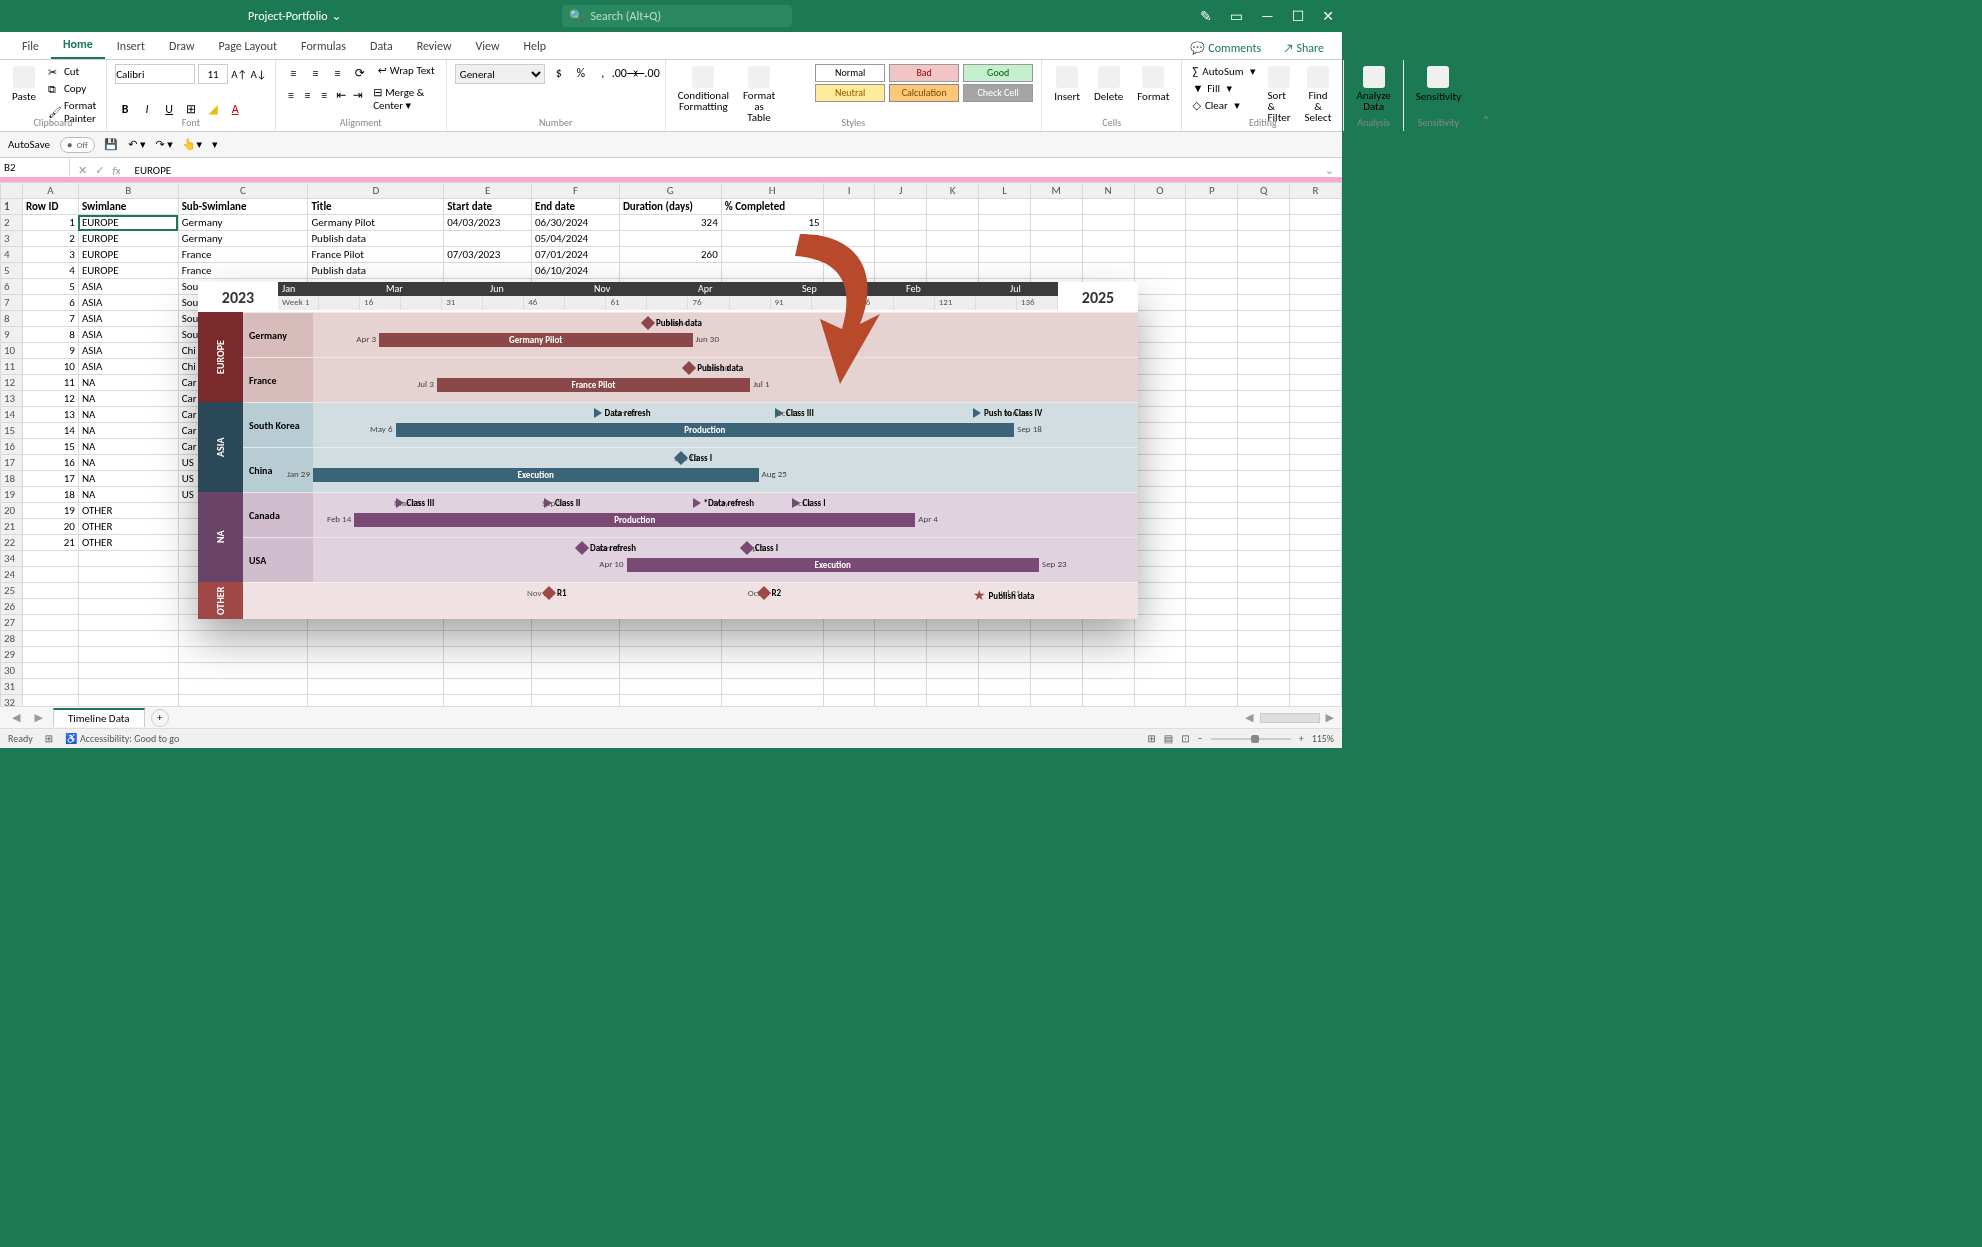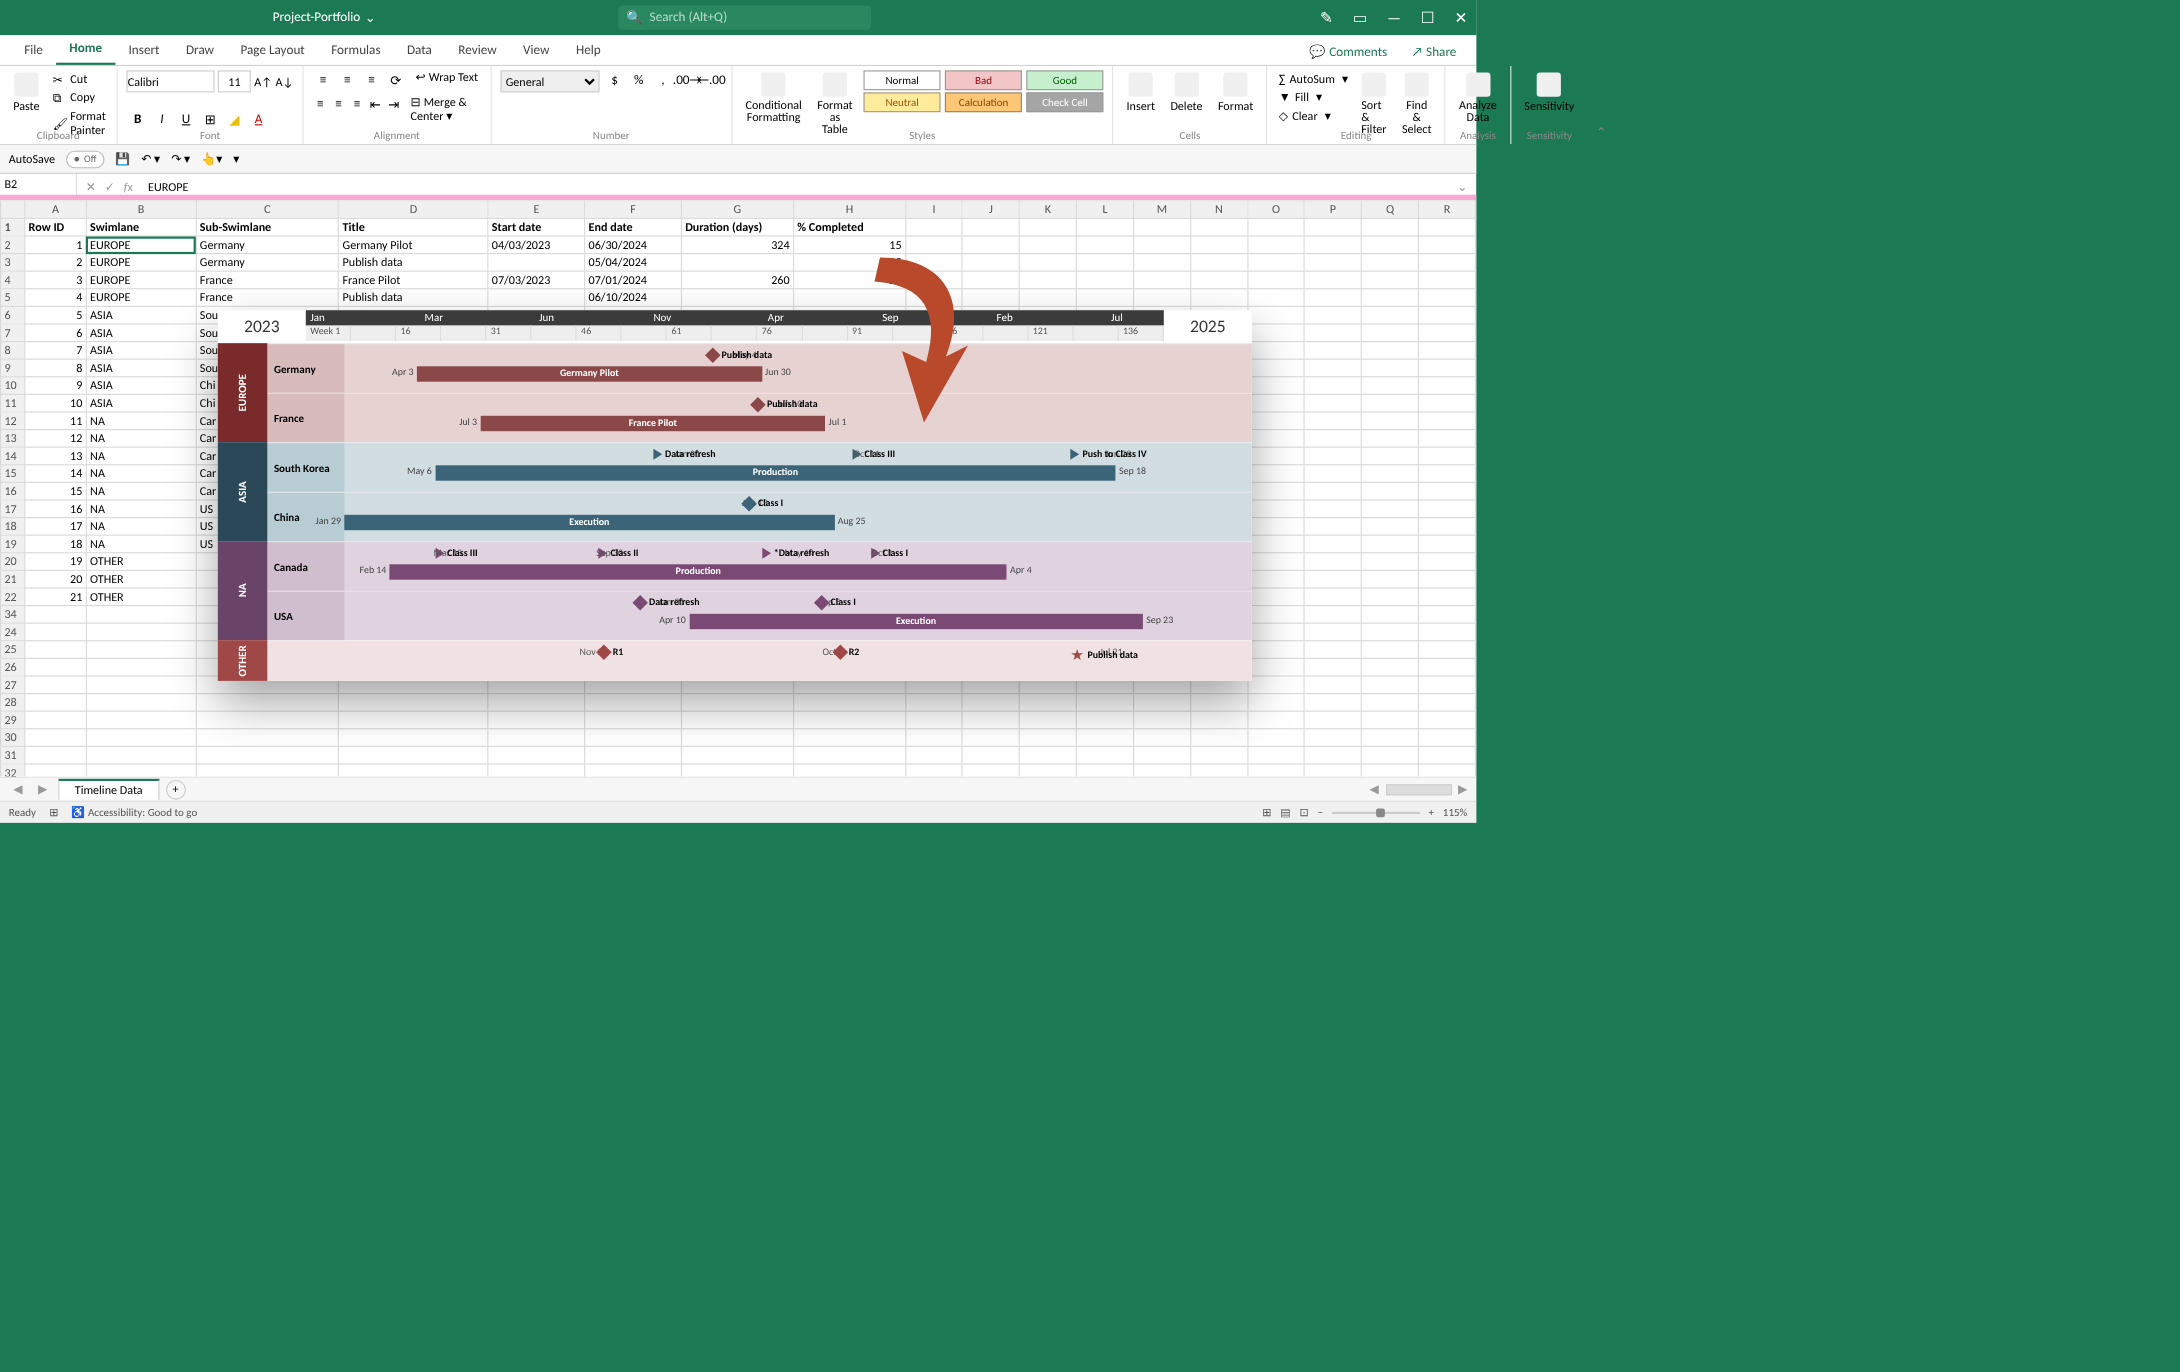--- a/index.html
+++ b/index.html
@@ -66,21 +66,21 @@
 table.sheet td.num { text-align: right; }
 table.sheet tr.hdr td { font-weight: 700; }
 .rowh { background: #f0f0f0; text-align: center; color: #555; width:20px;}
 .selcell { outline: 2px solid #1b7a54; outline-offset: -2px; }
 .colsel { background:#e1ece7;}
 
 
 .overlay { position: absolute; left: 198px; top: 100px; width: 940px; background: #fff; box-shadow: 0 20px 40px rgba(0,0,0,0.35); z-index: 40;}
 .tl { font-size: 10px; }
 .tl-hdr { display: flex; align-items: stretch; height: 30px; }
-.tl-yrL,.tl-yrR { width: 80px; display:flex;align-items:center;justify-content:center;font-weight:400;font-size:16px;color:#333;}
+.tl-yrL,.tl-yrR { width: 80px; display:flex;align-items:center;justify-content:center;font-weight:700;font-size:16px;color:#333;}
 .tl-scale { flex:1; display:flex; flex-direction:column;}
 .tl-months{display:flex;background:#3b3b3b;color:#fff;height:14px;}
 .tl-months span{flex:1;padding-left:4px;font-size:10px;}
 .tl-weeks{display:flex;background:#eee;height:14px;}
 .tl-weeks span{flex:1;padding-left:4px;font-size:9px;border-right:1px solid #ddd;color:#555;}
 .lane{display:flex;align-items:stretch;}
 .lane-lbl{writing-mode:vertical-rl;transform:rotate(180deg);display:flex;align-items:center;justify-content:center;font-weight:700;font-size:10px;color:#fff;width:45px;}
 .sub-lanes{flex:1;display:flex;flex-direction:column;}
 .sublane{display:flex;align-items:stretch;border-top:1px solid rgba(255,255,255,0.4);}
 .sub-lbl{width:70px;display:flex;align-items:center;padding-left:6px;font-weight:700;font-size:10px;}
@@ -246,21 +246,21 @@
     <div class="group">
       <div class="group-body">
         <div class="vbtn">
             <span class="ic"></span>
             <span style="text-align:center;line-height:1">Conditional Formatting</span>
           </div>
         <div class="vbtn">
             <span class="ic"></span>
             <span style="text-align:center;line-height:1">Format as Table</span>
           </div>
-        <div style="display:flex;flex-direction:column;gap:2px;">
+        <div style="display:flex;flex-direction:column;gap:2px;margin-left:30px;">
           <div class="styles-box">
             <div class="style-btn sn-normal">Normal</div>
             <div class="style-btn sn-bad">Bad</div>
             <div class="style-btn sn-good">Good</div>
           </div>
           <div class="styles-box">
             <div class="style-btn sn-neutral">Neutral</div>
             <div class="style-btn sn-calc">Calculation</div>
             <div class="style-btn sn-check">Check Cell</div>
           </div>

